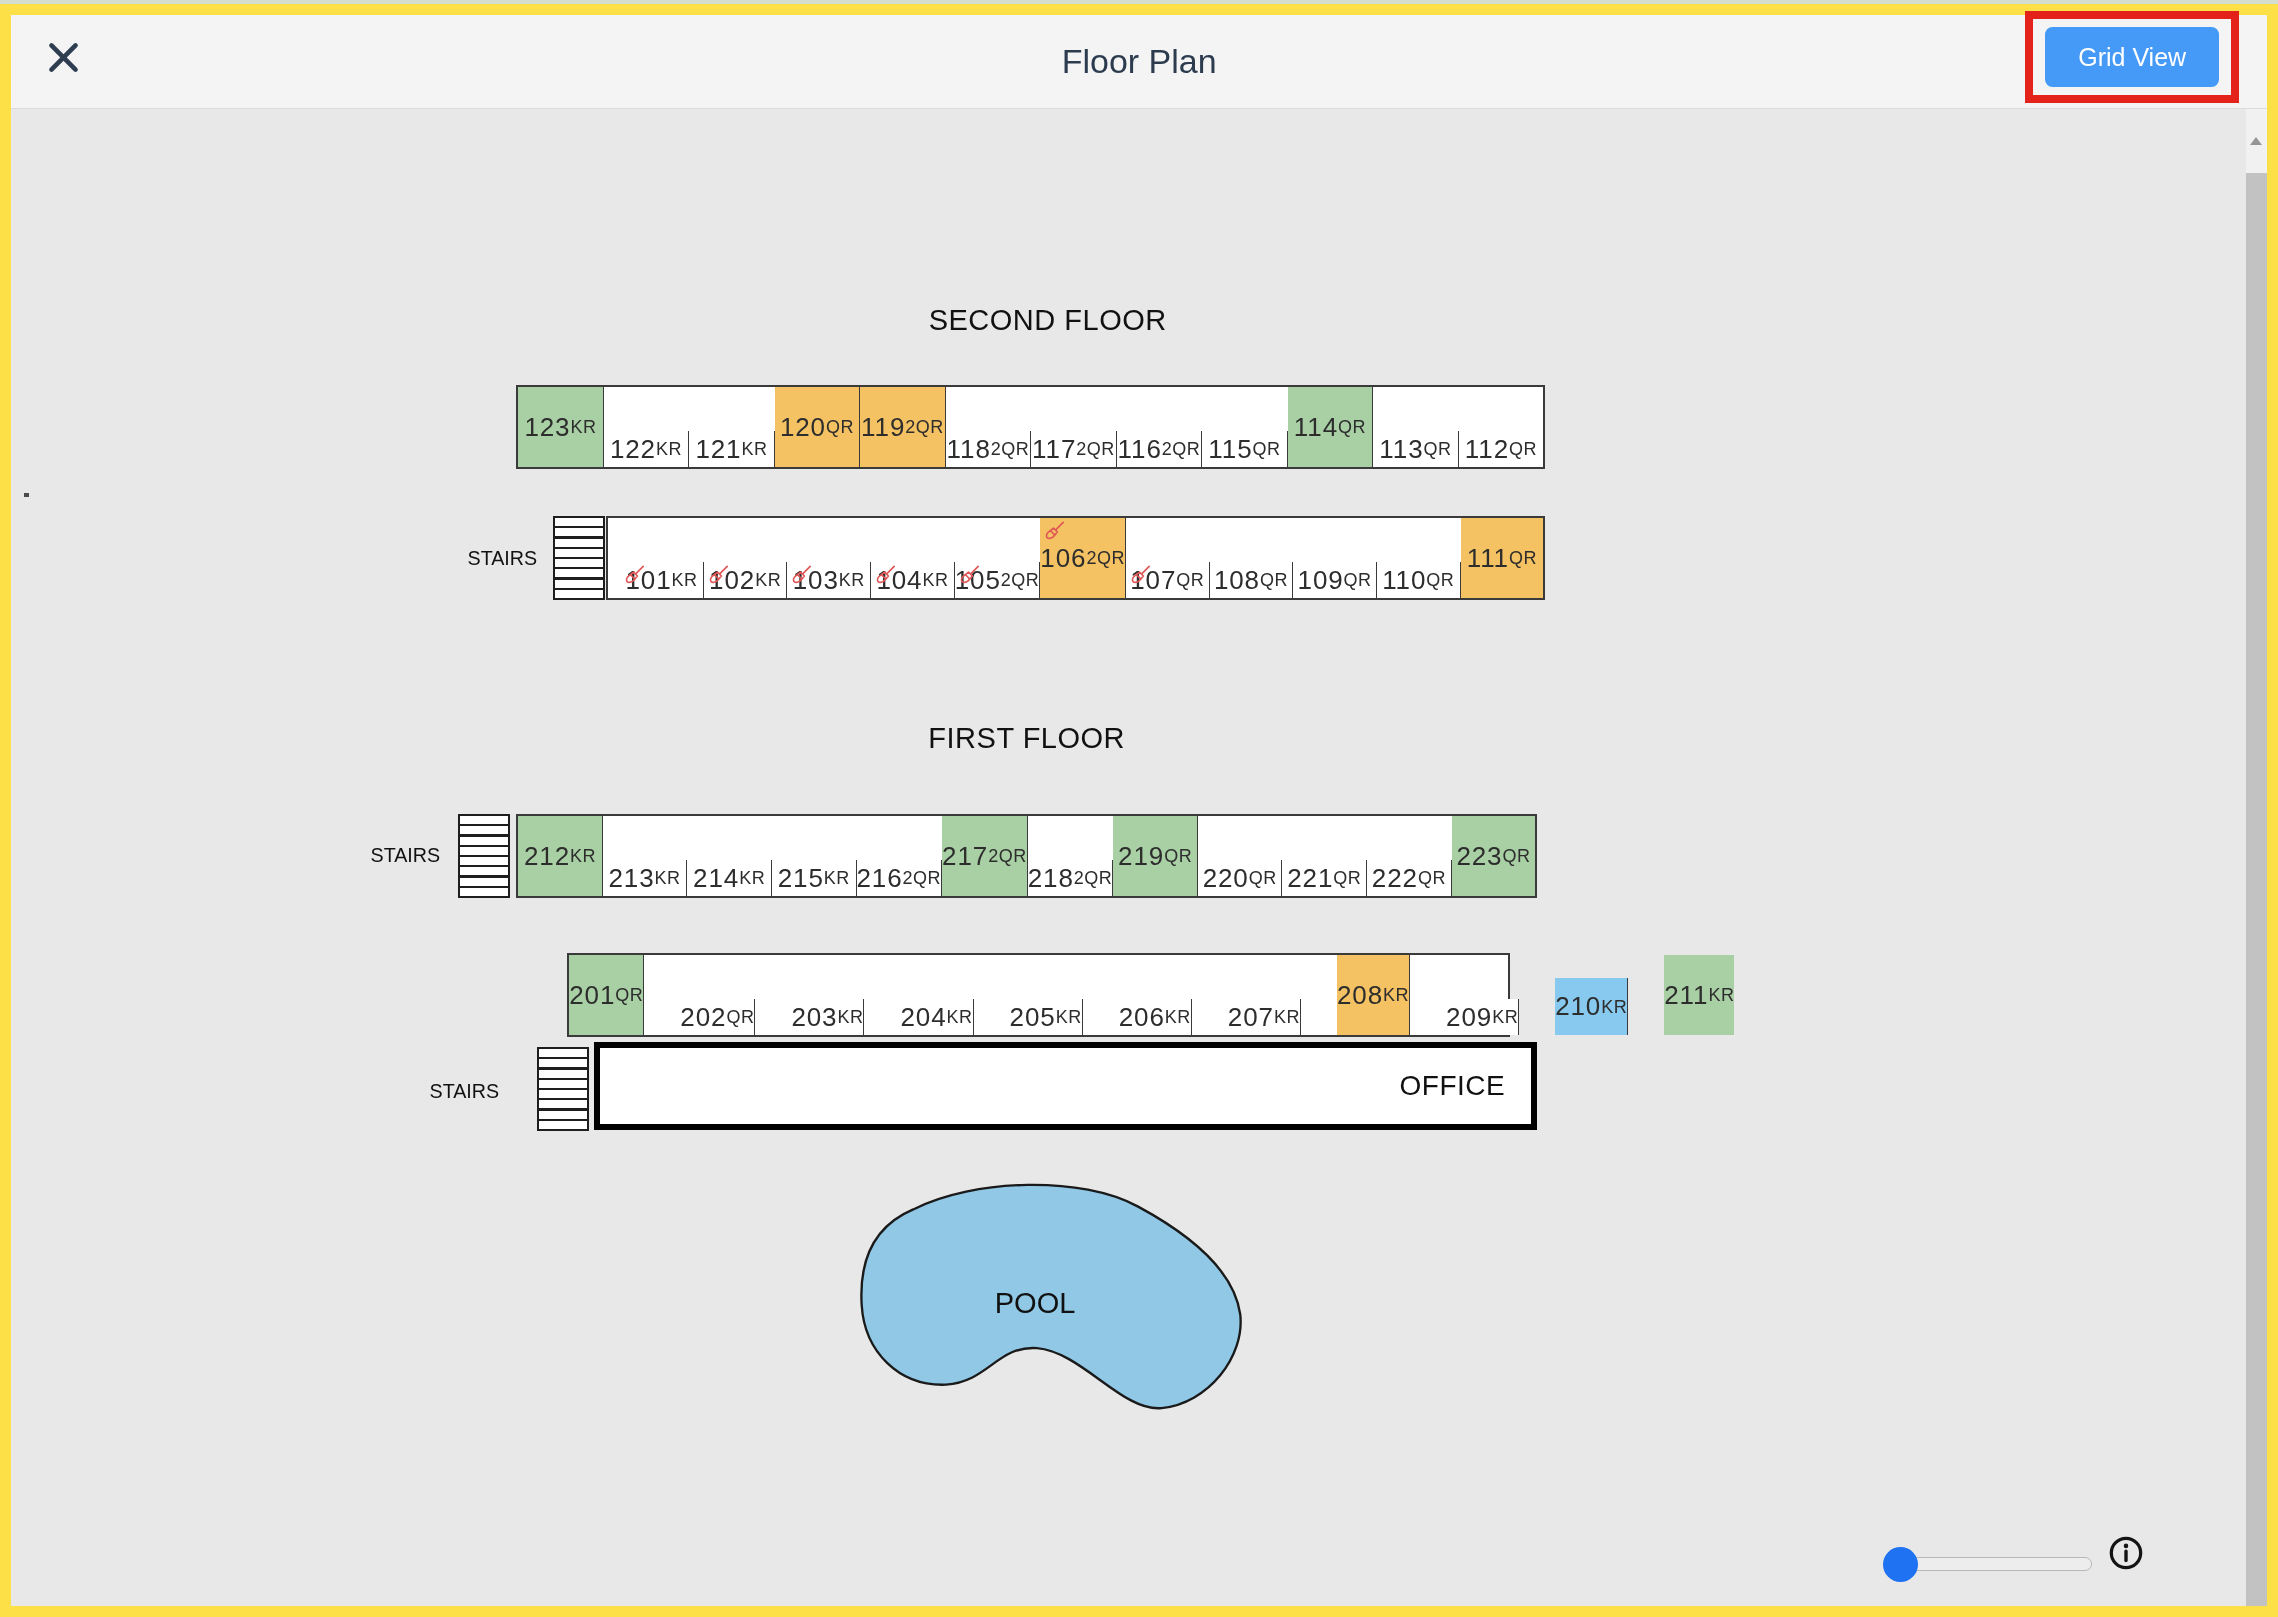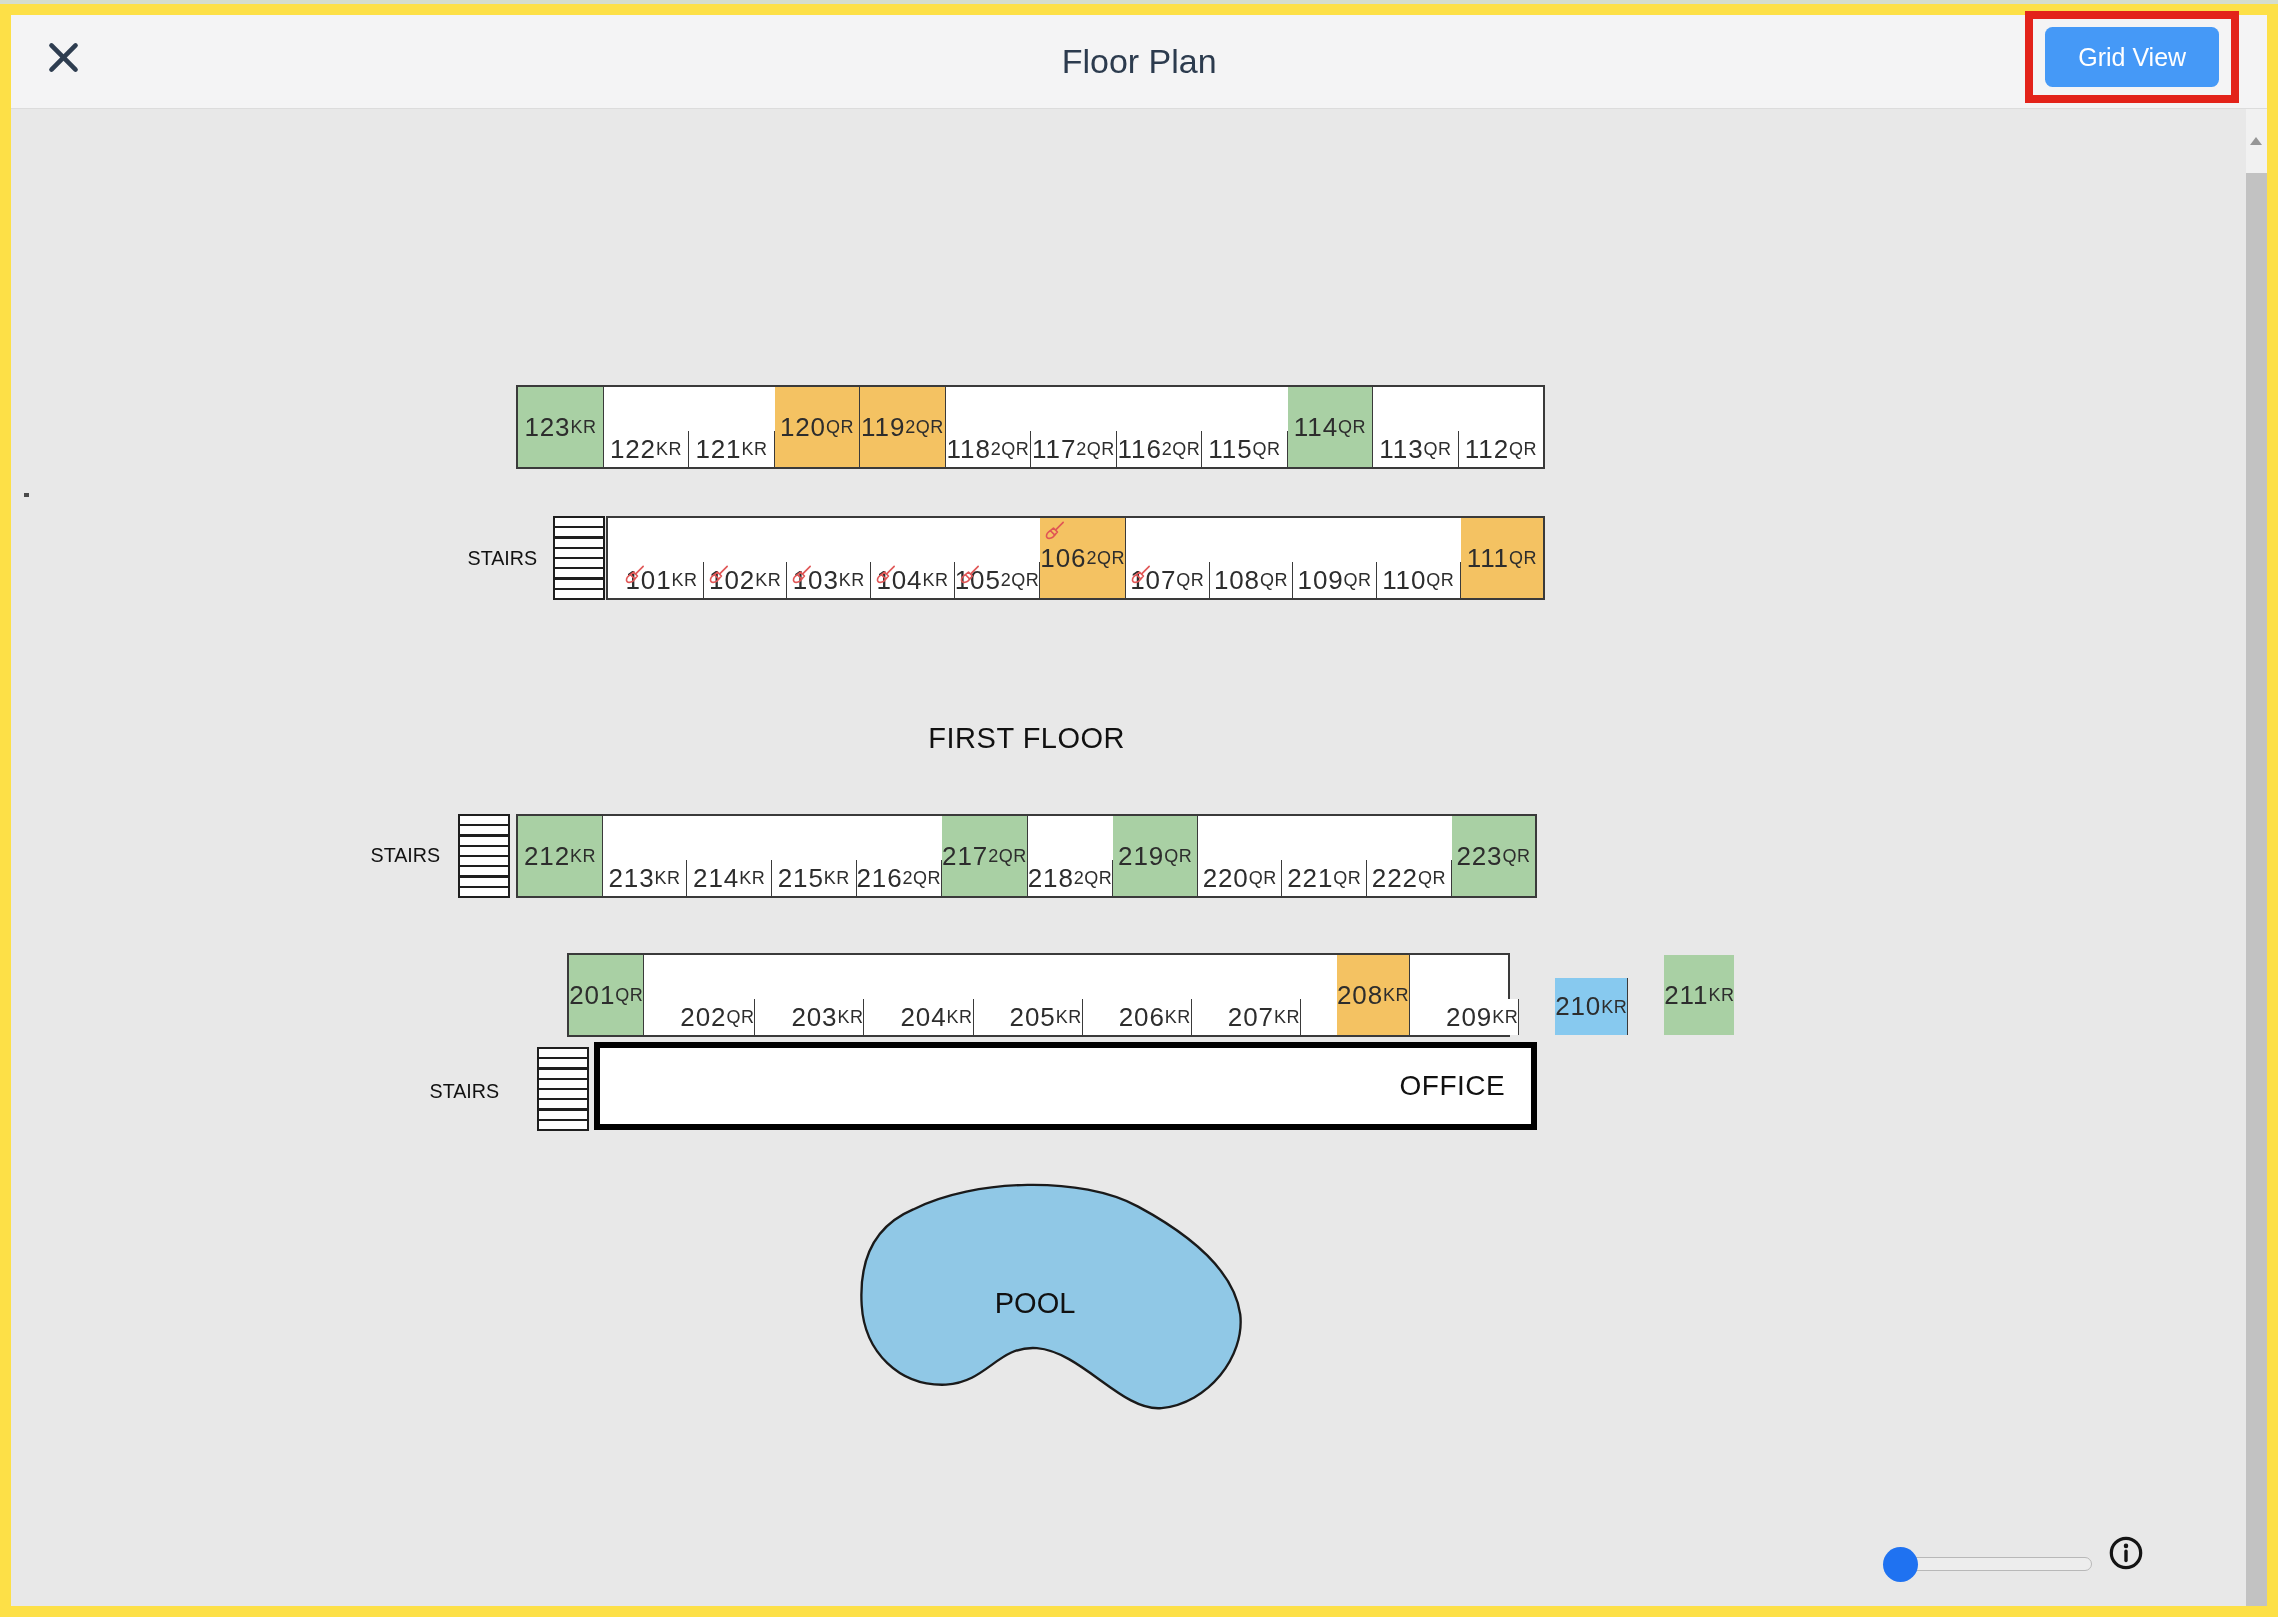--- a/index.html
+++ b/index.html
@@ -96,20 +96,21 @@
       <div class="page-title">Floor Plan</div>
       <div class="annotation">
         <button class="grid-view-btn">Grid View</button>
       </div>
     </header>
 
     <div class="content">
 
       <div class="speck"></div>
 
+      <div class="floor-title" id="sf-title">SECOND FLOOR</div>
       <div class="room-row" id="sf-row1">
           <div class="room green">
             <span class="num">123</span>
             <span class="rtype">KR</span>
           </div>
           <div class="room white">
             <span class="num">122</span>
             <span class="rtype">KR</span>
           </div>
           <div class="room white">

